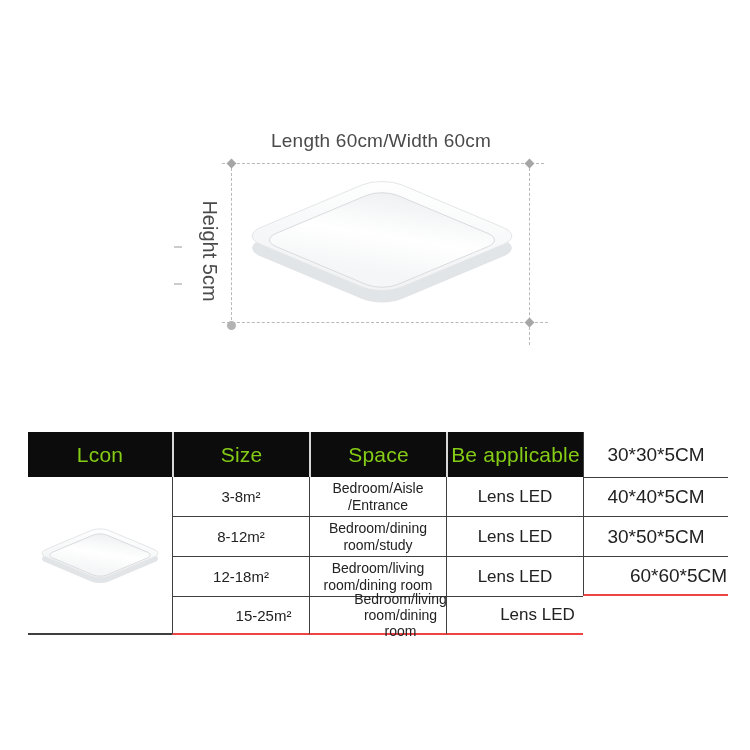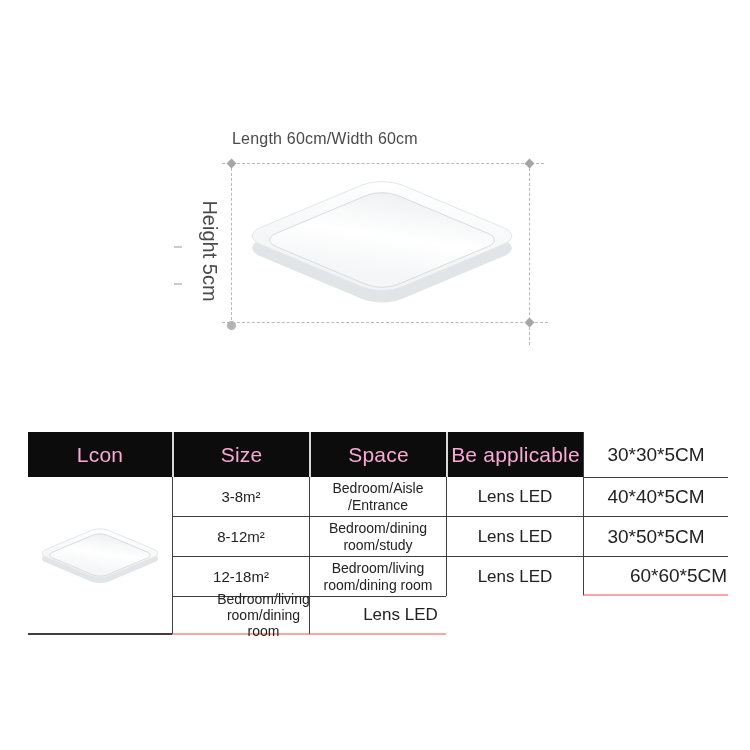--- a/index.html
+++ b/index.html
@@ -3,22 +3,22 @@
 <meta charset="utf-8">
 <style>
   html,body{margin:0;padding:0;}
   body{
     width:750px;height:750px;background:#ffffff;position:relative;overflow:hidden;
     font-family:"Liberation Sans",sans-serif;
   }
   
   .diagram{position:absolute;left:0;top:0;width:750px;height:420px;}
   .len-label{
-    position:absolute;left:232px;top:130px;width:298px;text-align:left;
-    font-size:16px;color:#4a4a4a;letter-spacing:0.2px;
+    position:absolute;left:232px;top:130px;width:298px;text-align:center;
+    font-size:19px;color:#4a4a4a;letter-spacing:0.2px;
   }
   .hgt-label{
     position:absolute;left:155px;top:240px;width:110px;height:22px;text-align:center;
     font-size:20px;color:#4a4a4a;transform:rotate(90deg);transform-origin:center center;
     white-space:nowrap;
   }
   .dash-h{position:absolute;height:0;border-top:1.5px dashed #b9b9b9;}
   .dash-v{position:absolute;width:0;border-left:1.5px dashed #b9b9b9;}
   .marker-diamond{
     position:absolute;width:7px;height:7px;background:#a6a6a6;transform:rotate(45deg);
@@ -29,30 +29,30 @@
   .tick{position:absolute;width:8px;height:2px;background:#cccccc;}
   
   .spec-table{
     position:absolute;left:28px;top:432px;
     display:grid;
     grid-template-columns:144px 137px 137px 137px 145px;
     grid-template-rows:45px 39px 40px 40px 39px;
   }
   .spec-table *{box-sizing:border-box;}
   .th{
-    background:#0c0c0c;color:#f9a8d4;display:flex;align-items:center;justify-content:center;
+    background:#0c0c0c;color:#84cc16;display:flex;align-items:center;justify-content:center;
     font-size:21px;letter-spacing:0.2px;
   }
   .th.sep{border-left:2px solid #d8d8d8;}
   .td{
     display:flex;flex-direction:column;align-items:center;justify-content:center;
     color:#222222;border-left:1.5px solid #3f3f3f;text-align:center;
   }
   .td.bt{border-top:1.5px solid #3f3f3f;}
-  .td.bb{border-bottom:2px solid #fca5a5;padding-left:45px;}
+  .td.bb{border-bottom:2px solid #ef4444;padding-left:45px;}
   .cell-size{font-size:19px;}
   .cell-space{font-size:15px;}
   .cell-appl{font-size:14px;line-height:1.15;}
   .cell-light{font-size:17px;}
   .icon-cell{
     grid-column:1;grid-row:2/6;display:flex;align-items:center;justify-content:center;
     border-bottom:2px solid #3f3f3f;
   }
 </style>
 </head>
@@ -135,19 +135,20 @@
 
   <div class="td bt cell-size">30*50*5CM</div>
   <div class="td bt cell-space">12-18m²</div>
   <div class="td bt cell-appl">
     <span>Bedroom/living</span>
     <span>room/dining room</span>
   </div>
   <div class="td bt cell-light">Lens LED</div>
 
   <div class="td bt bb cell-size">60*60*5CM</div>
+  <div class="td bt bb cell-space">15-25m²</div>
   <div class="td bt bb cell-appl">
     <span>Bedroom/living</span>
     <span>room/dining room</span>
   </div>
   <div class="td bt bb cell-light">Lens LED</div>
 
 </div>
 
 </body></html>

